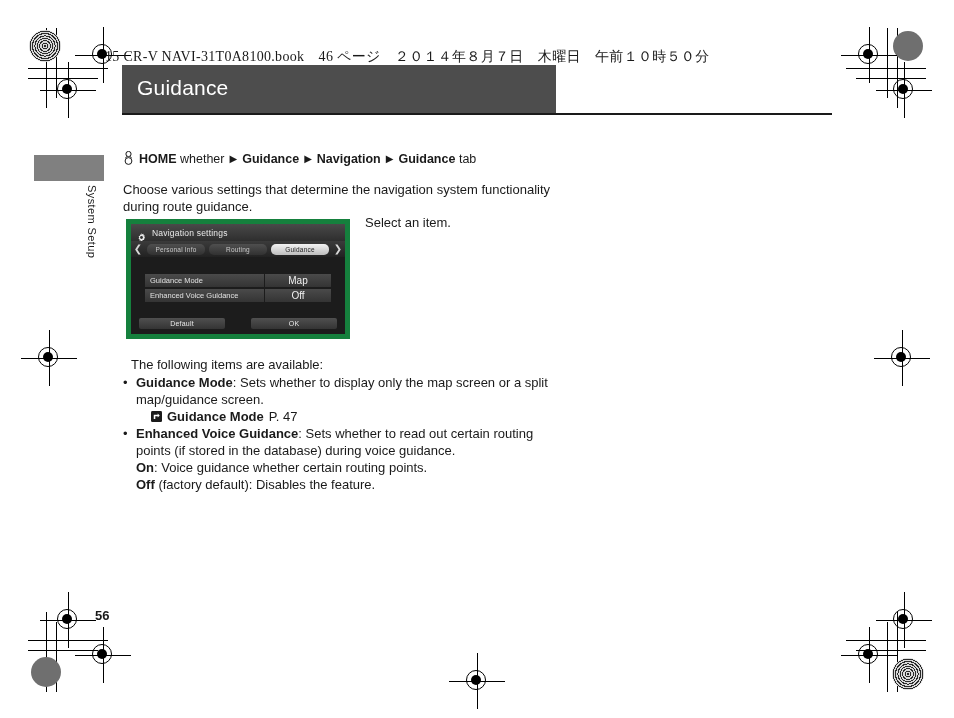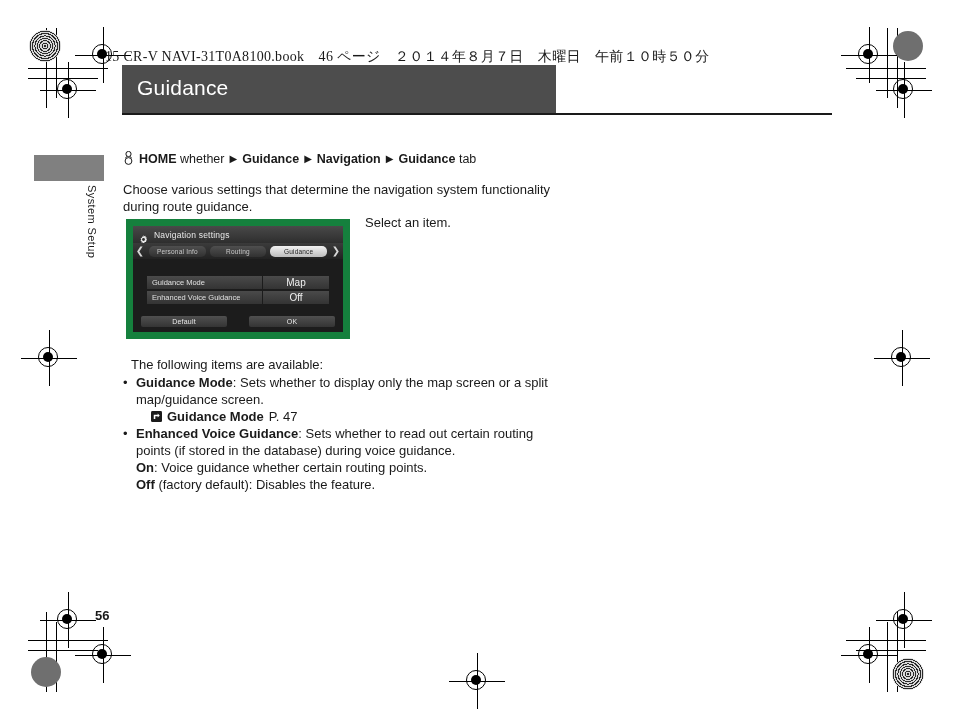--- a/index.html
+++ b/index.html
@@ -173,21 +173,21 @@
   }
 
   
   .nav-mock {
     position: absolute;
     left: 126px;
     top: 219px;
     width: 224px;
     height: 120px;
     background: #1c1c1c;
-    border: 7px solid #15803d;
+    border: 5px solid #15803d;
     box-sizing: border-box;
     overflow: hidden;
   }
   .nav-titlebar {
     position: absolute;
     left: 0; top: 0;
     width: 100%;
     height: 17px;
     background: linear-gradient(180deg, #494949 0%, #2e2e2e 100%);
     display: flex;

